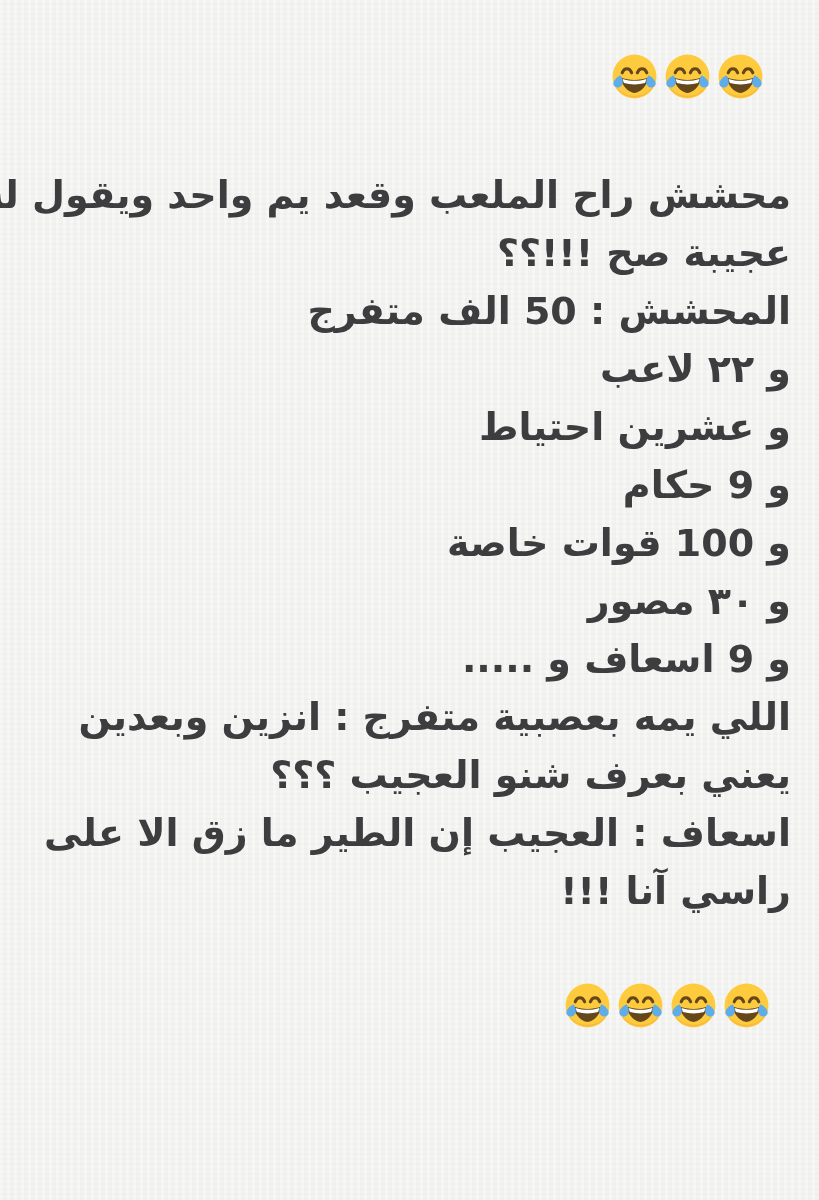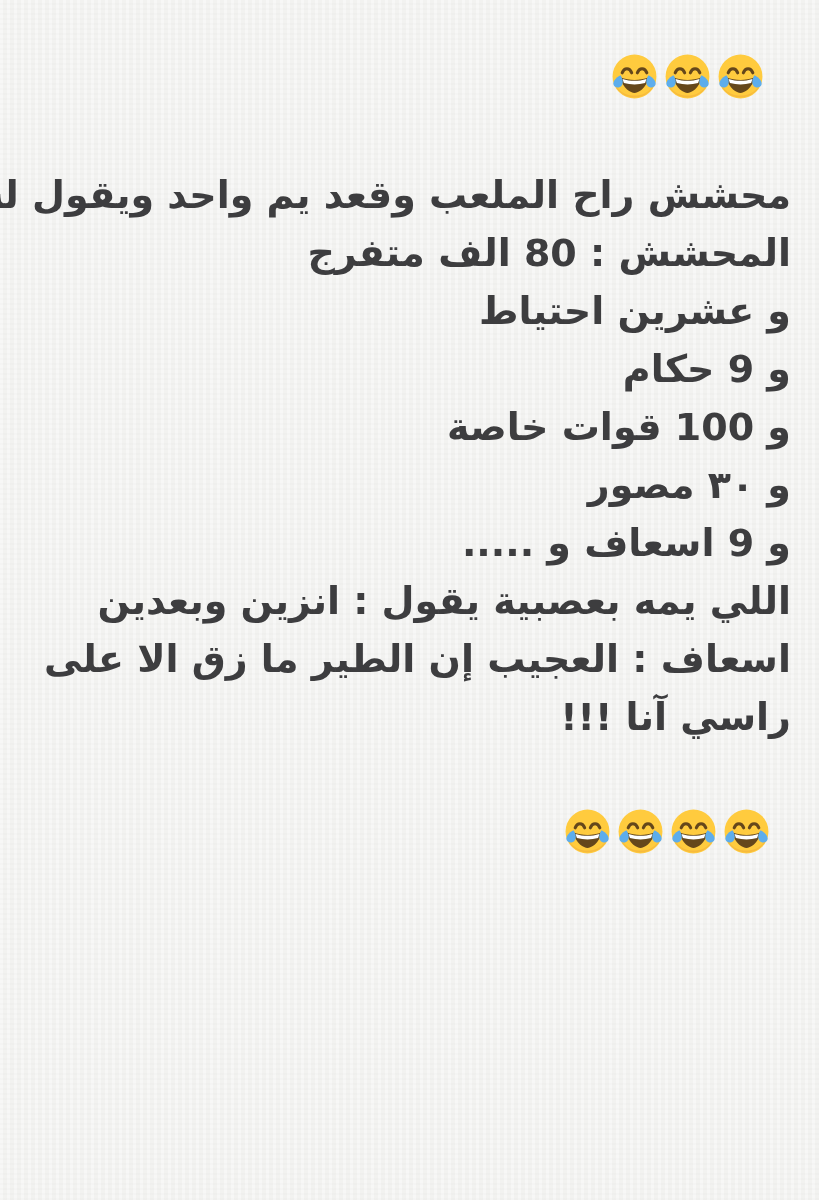--- a/index.html
+++ b/index.html
@@ -88,27 +88,30 @@
     <path d="M20.2 15.2c1.4-4.2 5.8-4.2 7.2 0" stroke="#65471B" stroke-width="2.4" stroke-linecap="round" fill="none"></path>
     <path d="M7 18.6c2.1 8.9 8.3 12 11 12s8.9-3.1 11-12c-7.3 2.8-14.7 2.8-22 0z" fill="#65471B"></path>
     <path d="M8.8 19.9c6.1 1.9 12.3 1.9 18.4 0l-1.1 3.1c-5.3 1.4-10.9 1.4-16.2 0z" fill="#FFFFFF"></path>
     <path d="M7.2 17c-3.4 1.7-6.2 4.9-5.2 7.6.9 2.4 4.6 2.5 6.2.3 1.4-2 .9-5.3-1-7.9z" fill="#5DADEC"></path>
     <path d="M28.8 17c3.4 1.7 6.2 4.9 5.2 7.6-.9 2.4-4.6 2.5-6.2.3-1.4-2-.9-5.3 1-7.9z" fill="#5DADEC"></path>
   </svg>
     </div>
 
   <div class="joke" lang="ar">
     <div class="line">محشش راح الملعب وقعد يم واحد ويقول له :</div>
-    <div class="line">المحشش : 80 الف متفرج</div>
+    <div class="line">عجيبة صح !!!؟؟</div>
+    <div class="line">المحشش : 50 الف متفرج</div>
+    <div class="line">و ٢٢ لاعب</div>
     <div class="line">و عشرين احتياط</div>
     <div class="line">و 9 حكام</div>
     <div class="line">و 100 قوات خاصة</div>
     <div class="line">و ٣٠ مصور</div>
     <div class="line">و 9 اسعاف و .....</div>
-    <div class="line">اللي يمه بعصبية يقول : انزين وبعدين</div>
+    <div class="line">اللي يمه بعصبية متفرج : انزين وبعدين</div>
+    <div class="line">يعني بعرف شنو العجيب ؟؟؟</div>
     <div class="line">اسعاف : العجيب إن الطير ما زق الا على</div>
     <div class="line">راسي آنا !!!</div>
   </div>
 
   <div class="emoji-row bottom">
       <svg class="emoji" viewBox="0 0 36 36" aria-hidden="true">
     <circle cx="18" cy="18" r="16.8" fill="#FFCB3E"></circle>
     <path d="M18 34c8 0 13.8-5 15.4-11.2C30 30.2 24.6 32.6 18 32.6S6 30.2 2.6 22.8C4.2 29 10 34 18 34z" fill="#F0A93B" opacity=".5"></path>
     <path d="M8.6 15.2c1.4-4.2 5.8-4.2 7.2 0" stroke="#65471B" stroke-width="2.4" stroke-linecap="round" fill="none"></path>
     <path d="M20.2 15.2c1.4-4.2 5.8-4.2 7.2 0" stroke="#65471B" stroke-width="2.4" stroke-linecap="round" fill="none"></path>

